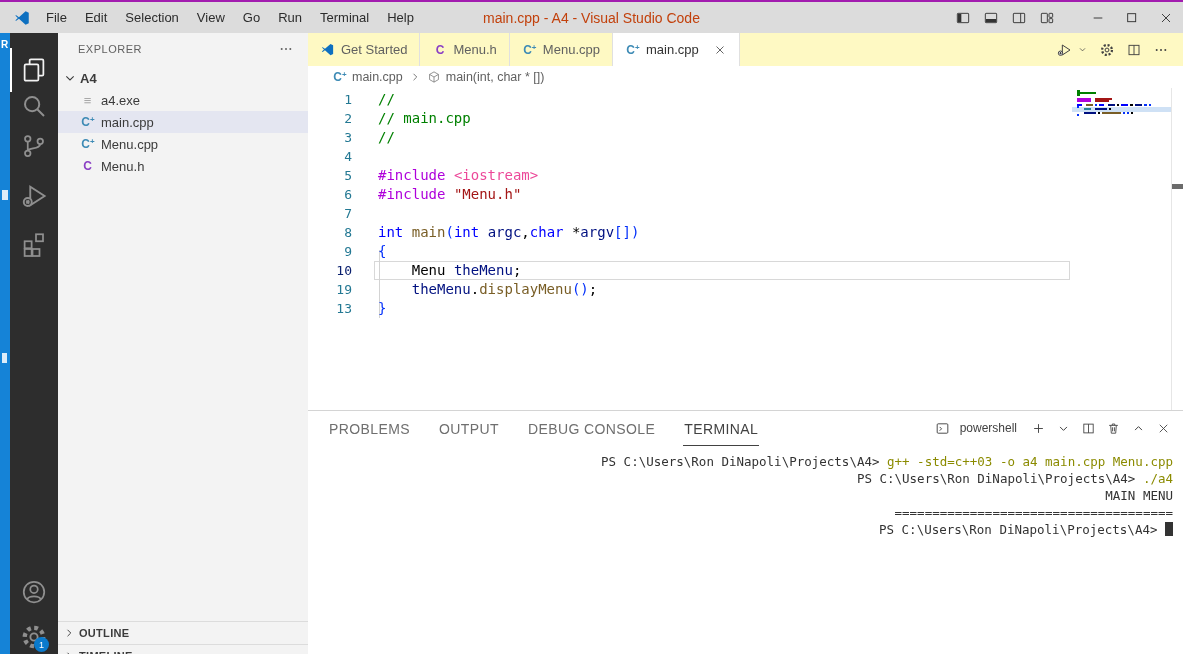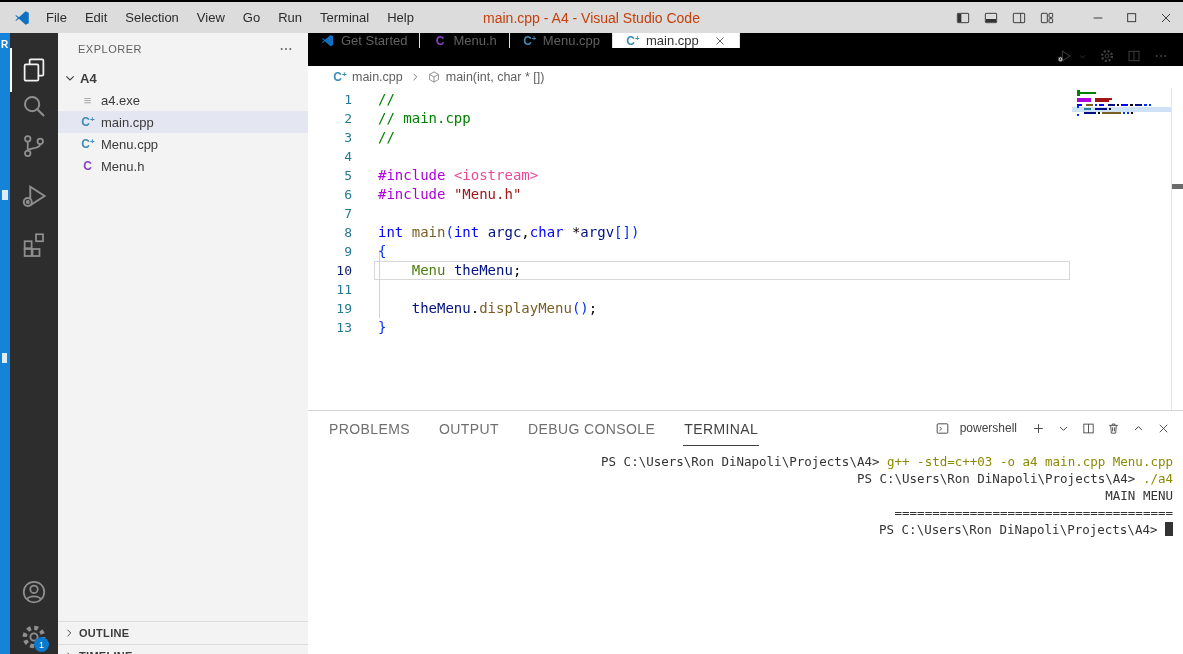--- a/index.html
+++ b/index.html
@@ -2,21 +2,21 @@
 <html><head>
 <meta charset="utf-8">
 <style>
   * { margin:0; padding:0; box-sizing:border-box; }
   html,body { width:1183px; height:654px; overflow:hidden; }
   #app { position:relative; width:1183px; height:654px; background:#fff;
          font-family:"Liberation Sans", sans-serif; color:#333; }
 
   
   #titlebar { position:absolute; left:0; top:0; right:0; height:33px;
-              background:#dcdcdc; border-top:2px solid #000000;
+              background:#dcdcdc; border-top:2px solid #a21caf;
               display:flex; align-items:center; }
   #vscode-logo { width:18px; height:18px; margin-left:13px; margin-right:6px; display:inline-block; }
   #menubar { display:flex; height:100%; }
   .menu-item { padding:0 9px; font-size:13px; color:#2c2c2c; display:flex; align-items:center; cursor:default; }
   #window-title { position:absolute; left:50%; transform:translateX(-50%); font-size:14px; color:#c2410c; pointer-events:none; }
   #window-controls { margin-left:auto; display:flex; align-items:center; height:100%; }
   .wc { width:34px; height:100%; display:flex; align-items:center; justify-content:center; color:#333; }
   .wc .icon, .layout-ic .icon { width:16px; height:16px; display:block; }
   .layout-group { display:flex; align-items:center; gap:8px; margin-right:24px; }
   .layout-ic { width:20px; height:20px; display:flex; align-items:center; justify-content:center; color:#333; }
@@ -51,21 +51,21 @@
   .fi-cpp { color:#3e8bb5; }
   .fi-h { color:#8a3fc4; }
   .fi-exe { color:#a8a8a8; font-size:13px; }
   #sb-sections { position:absolute; left:0; right:0; top:588px; }
   .section-row { height:23px; border-top:1px solid #dcdcdc; display:flex; align-items:center;
                  font-size:11px; font-weight:700; letter-spacing:.3px; color:#3b3b3b; padding-left:4px; gap:3px; cursor:pointer; }
   .section-row .icon { width:14px; height:14px; color:#3b3b3b; }
 
   
   #editor-group { position:absolute; left:308px; top:33px; right:0; height:377px; background:#fff; }
-  #tabbar { height:33px; background:#000000; display:flex;flex-direction:column; }
+  #tabbar { height:33px; background:#fef9c3; display:flex; }
   .tab { display:flex; align-items:center; gap:6px; padding:0 12px; font-size:13px; color:#616161;
          border-right:1px solid #e0e0e0; cursor:pointer; }
   .tab .icon { width:15px; height:15px; }
   .tab.active { background:#fff; color:#333; }
   .tab .close { width:14px; height:14px; margin-left:8px; color:#424242; }
   #editor-actions { margin-left:auto; display:flex; align-items:center; gap:11px; padding-right:14px; color:#424242; }
   #editor-actions .icon { width:16px; height:16px; display:block; cursor:pointer; }
   #editor-actions .icon.small { width:11px; height:11px; margin-left:-6px; }
   #breadcrumb { height:22px; display:flex; align-items:center; padding-left:24px; gap:5px;
                 font-size:12.5px; color:#616161; background:#fff; }
@@ -420,25 +420,21 @@
           <div class="cl">
             <span class="ln">8</span>
             <span class="ct"><span style="color: rgb(0, 0, 255);">int</span><span style="color: rgb(0, 0, 0);"> </span><span style="color: rgb(121, 94, 38);">main</span><span style="color: rgb(4, 49, 250);">(</span><span style="color: rgb(0, 0, 255);">int</span><span style="color: rgb(0, 0, 0);"> </span><span style="color: rgb(0, 16, 128);">argc</span><span style="color: rgb(0, 0, 0);">,</span><span style="color: rgb(0, 0, 255);">char</span><span style="color: rgb(0, 0, 0);"> *</span><span style="color: rgb(0, 16, 128);">argv</span><span style="color: rgb(4, 49, 250);">[]</span><span style="color: rgb(4, 49, 250);">)</span></span>
           </div>
           <div class="cl">
             <span class="ln">9</span>
             <span class="ct"><span style="color: rgb(4, 49, 250);">{</span></span>
           </div>
           <div class="cl">
             <span class="ln active">10</span>
-            <span class="ct"><span style="color: rgb(0, 0, 0);">    </span><span style="color: #4d7c0f;">Menu</span><span style="color: rgb(0, 0, 0);"> </span><span style="color: rgb(0, 16, 128);">theMenu</span><span style="color: rgb(0, 0, 0);">;</span></span>
-          </div>
-          <div class="cl">
-            <span class="ln">11</span>
-            <span class="ct"></span>
+            <span class="ct"><span style="color: rgb(0, 0, 0);">    </span><span style="color: #000000;">Menu</span><span style="color: rgb(0, 0, 0);"> </span><span style="color: rgb(0, 16, 128);">theMenu</span><span style="color: rgb(0, 0, 0);">;</span></span>
           </div>
           <div class="cl">
             <span class="ln">19</span>
             <span class="ct"><span style="color: rgb(0, 0, 0);">    </span><span style="color: rgb(0, 16, 128);">theMenu</span><span style="color: rgb(0, 0, 0);">.</span><span style="color: rgb(121, 94, 38);">displayMenu</span><span style="color: rgb(4, 49, 250);">(</span><span style="color: rgb(4, 49, 250);">)</span><span style="color: rgb(0, 0, 0);">;</span></span>
           </div>
           <div class="cl">
             <span class="ln">13</span>
             <span class="ct"><span style="color: rgb(4, 49, 250);">}</span></span>
           </div>
         </div>

